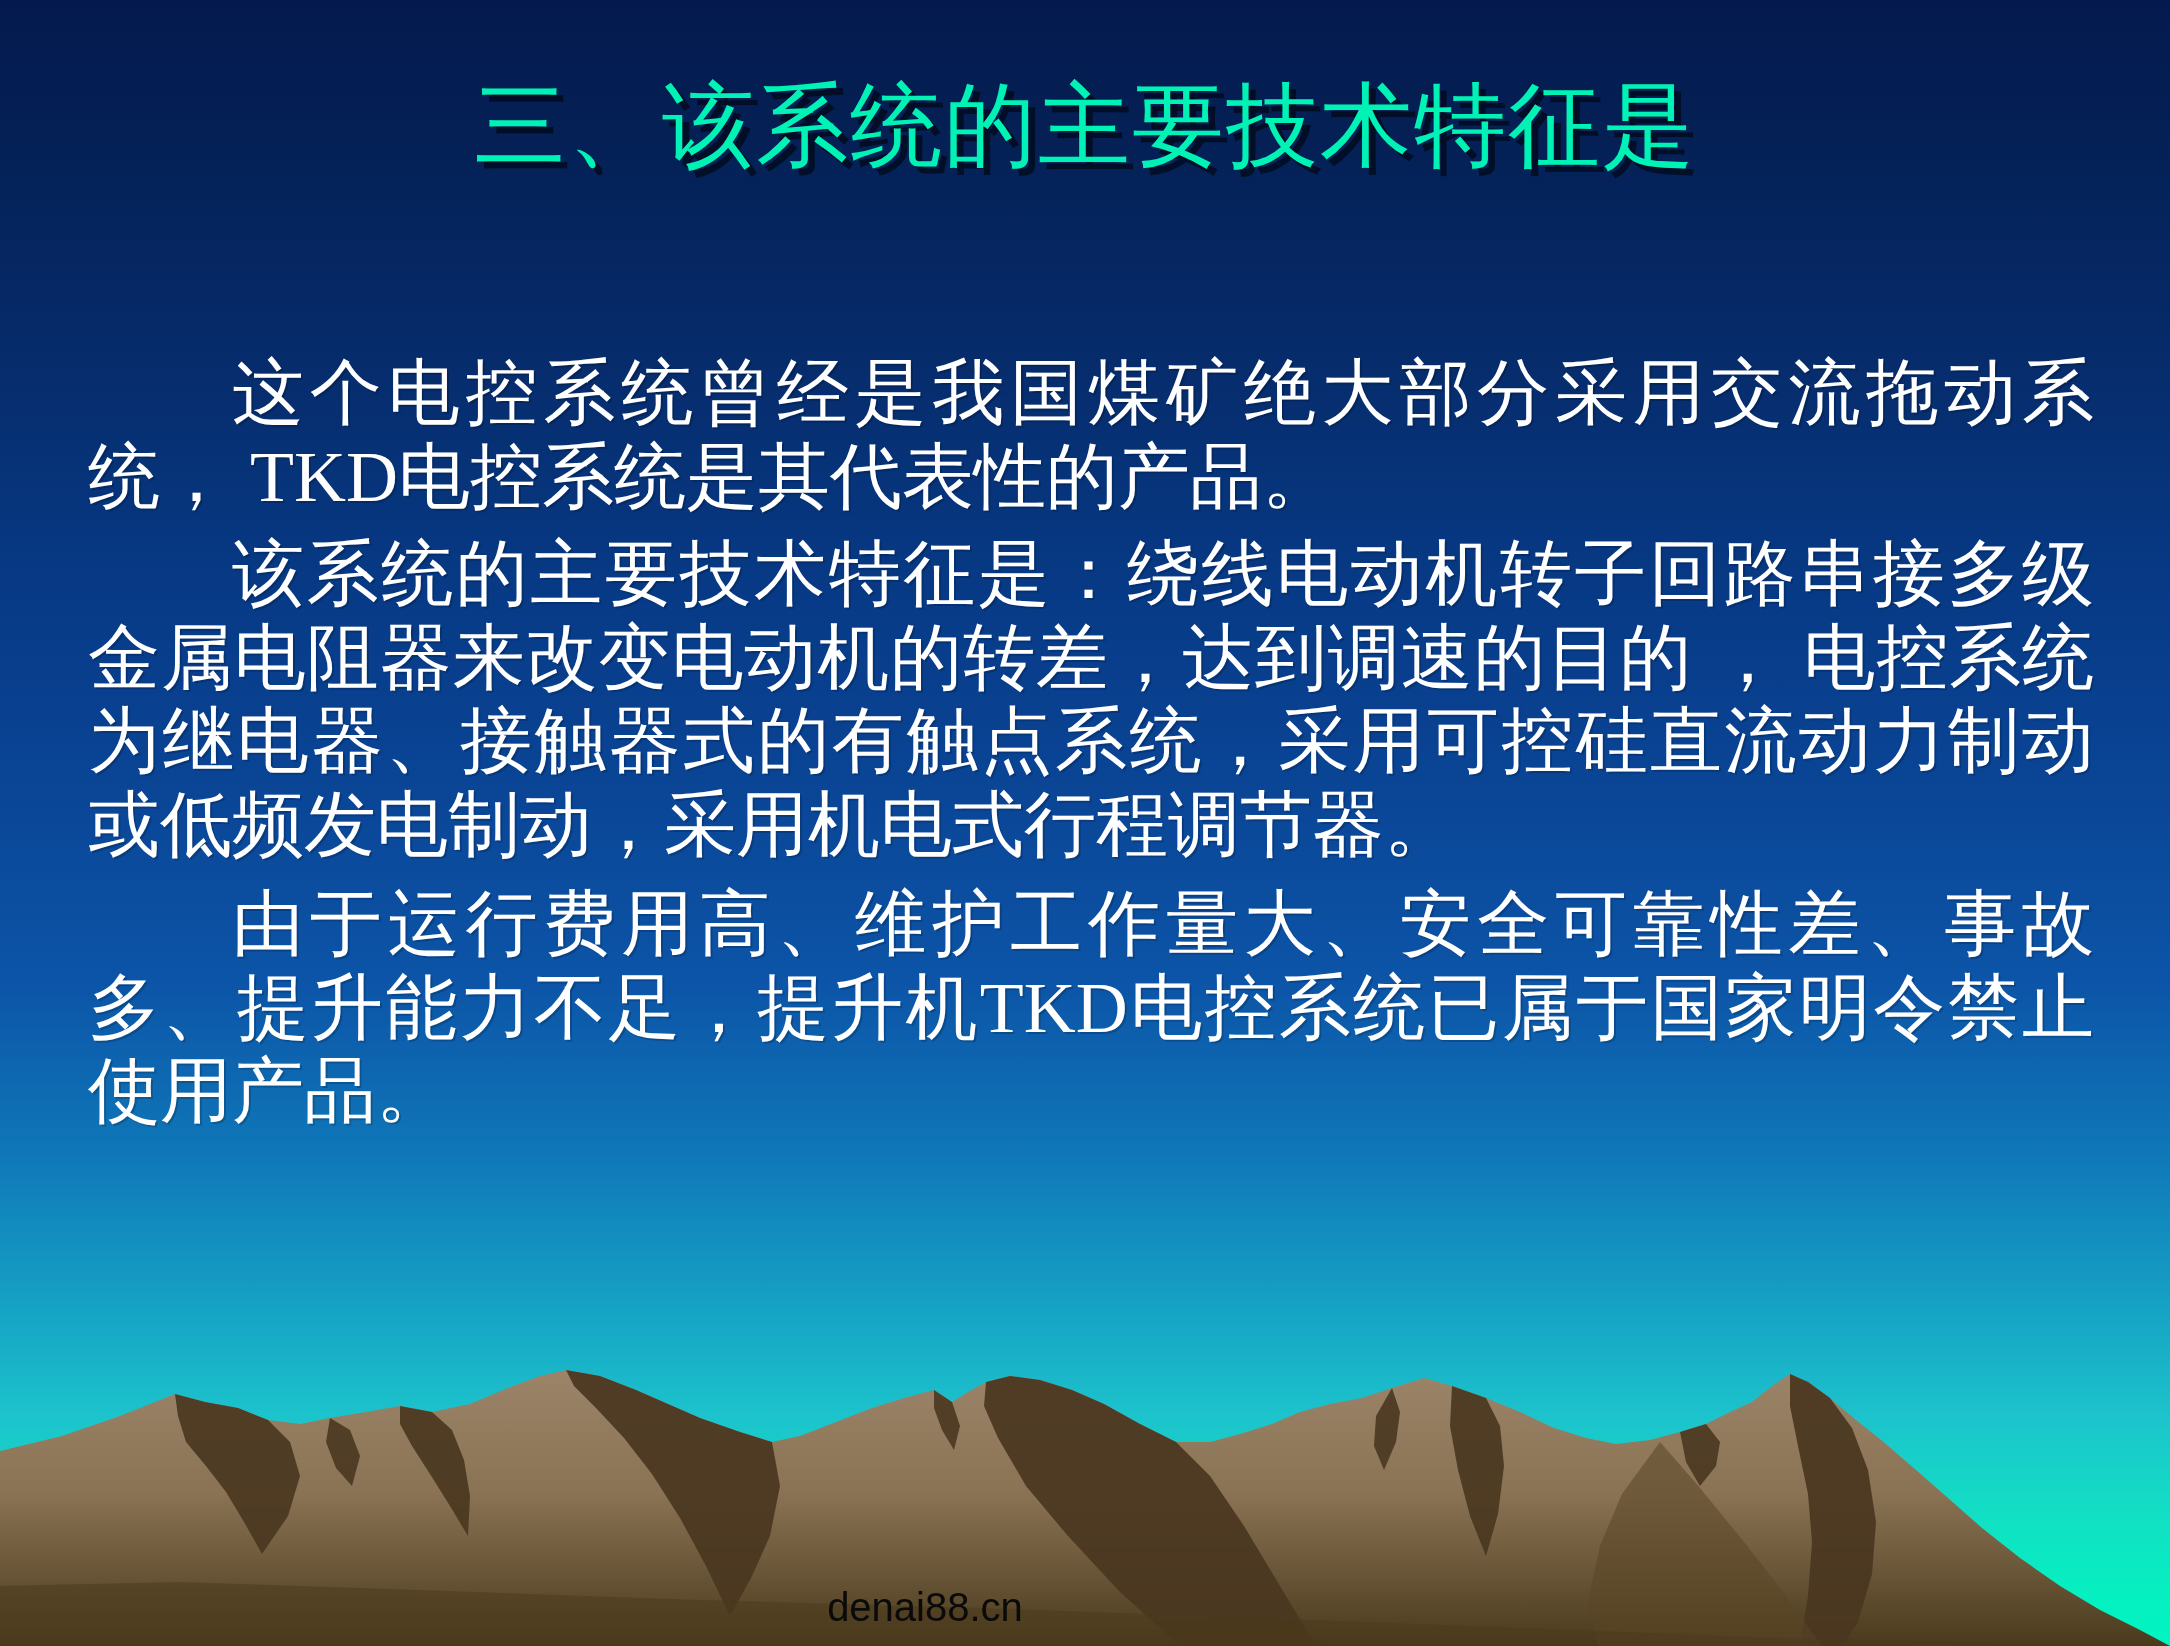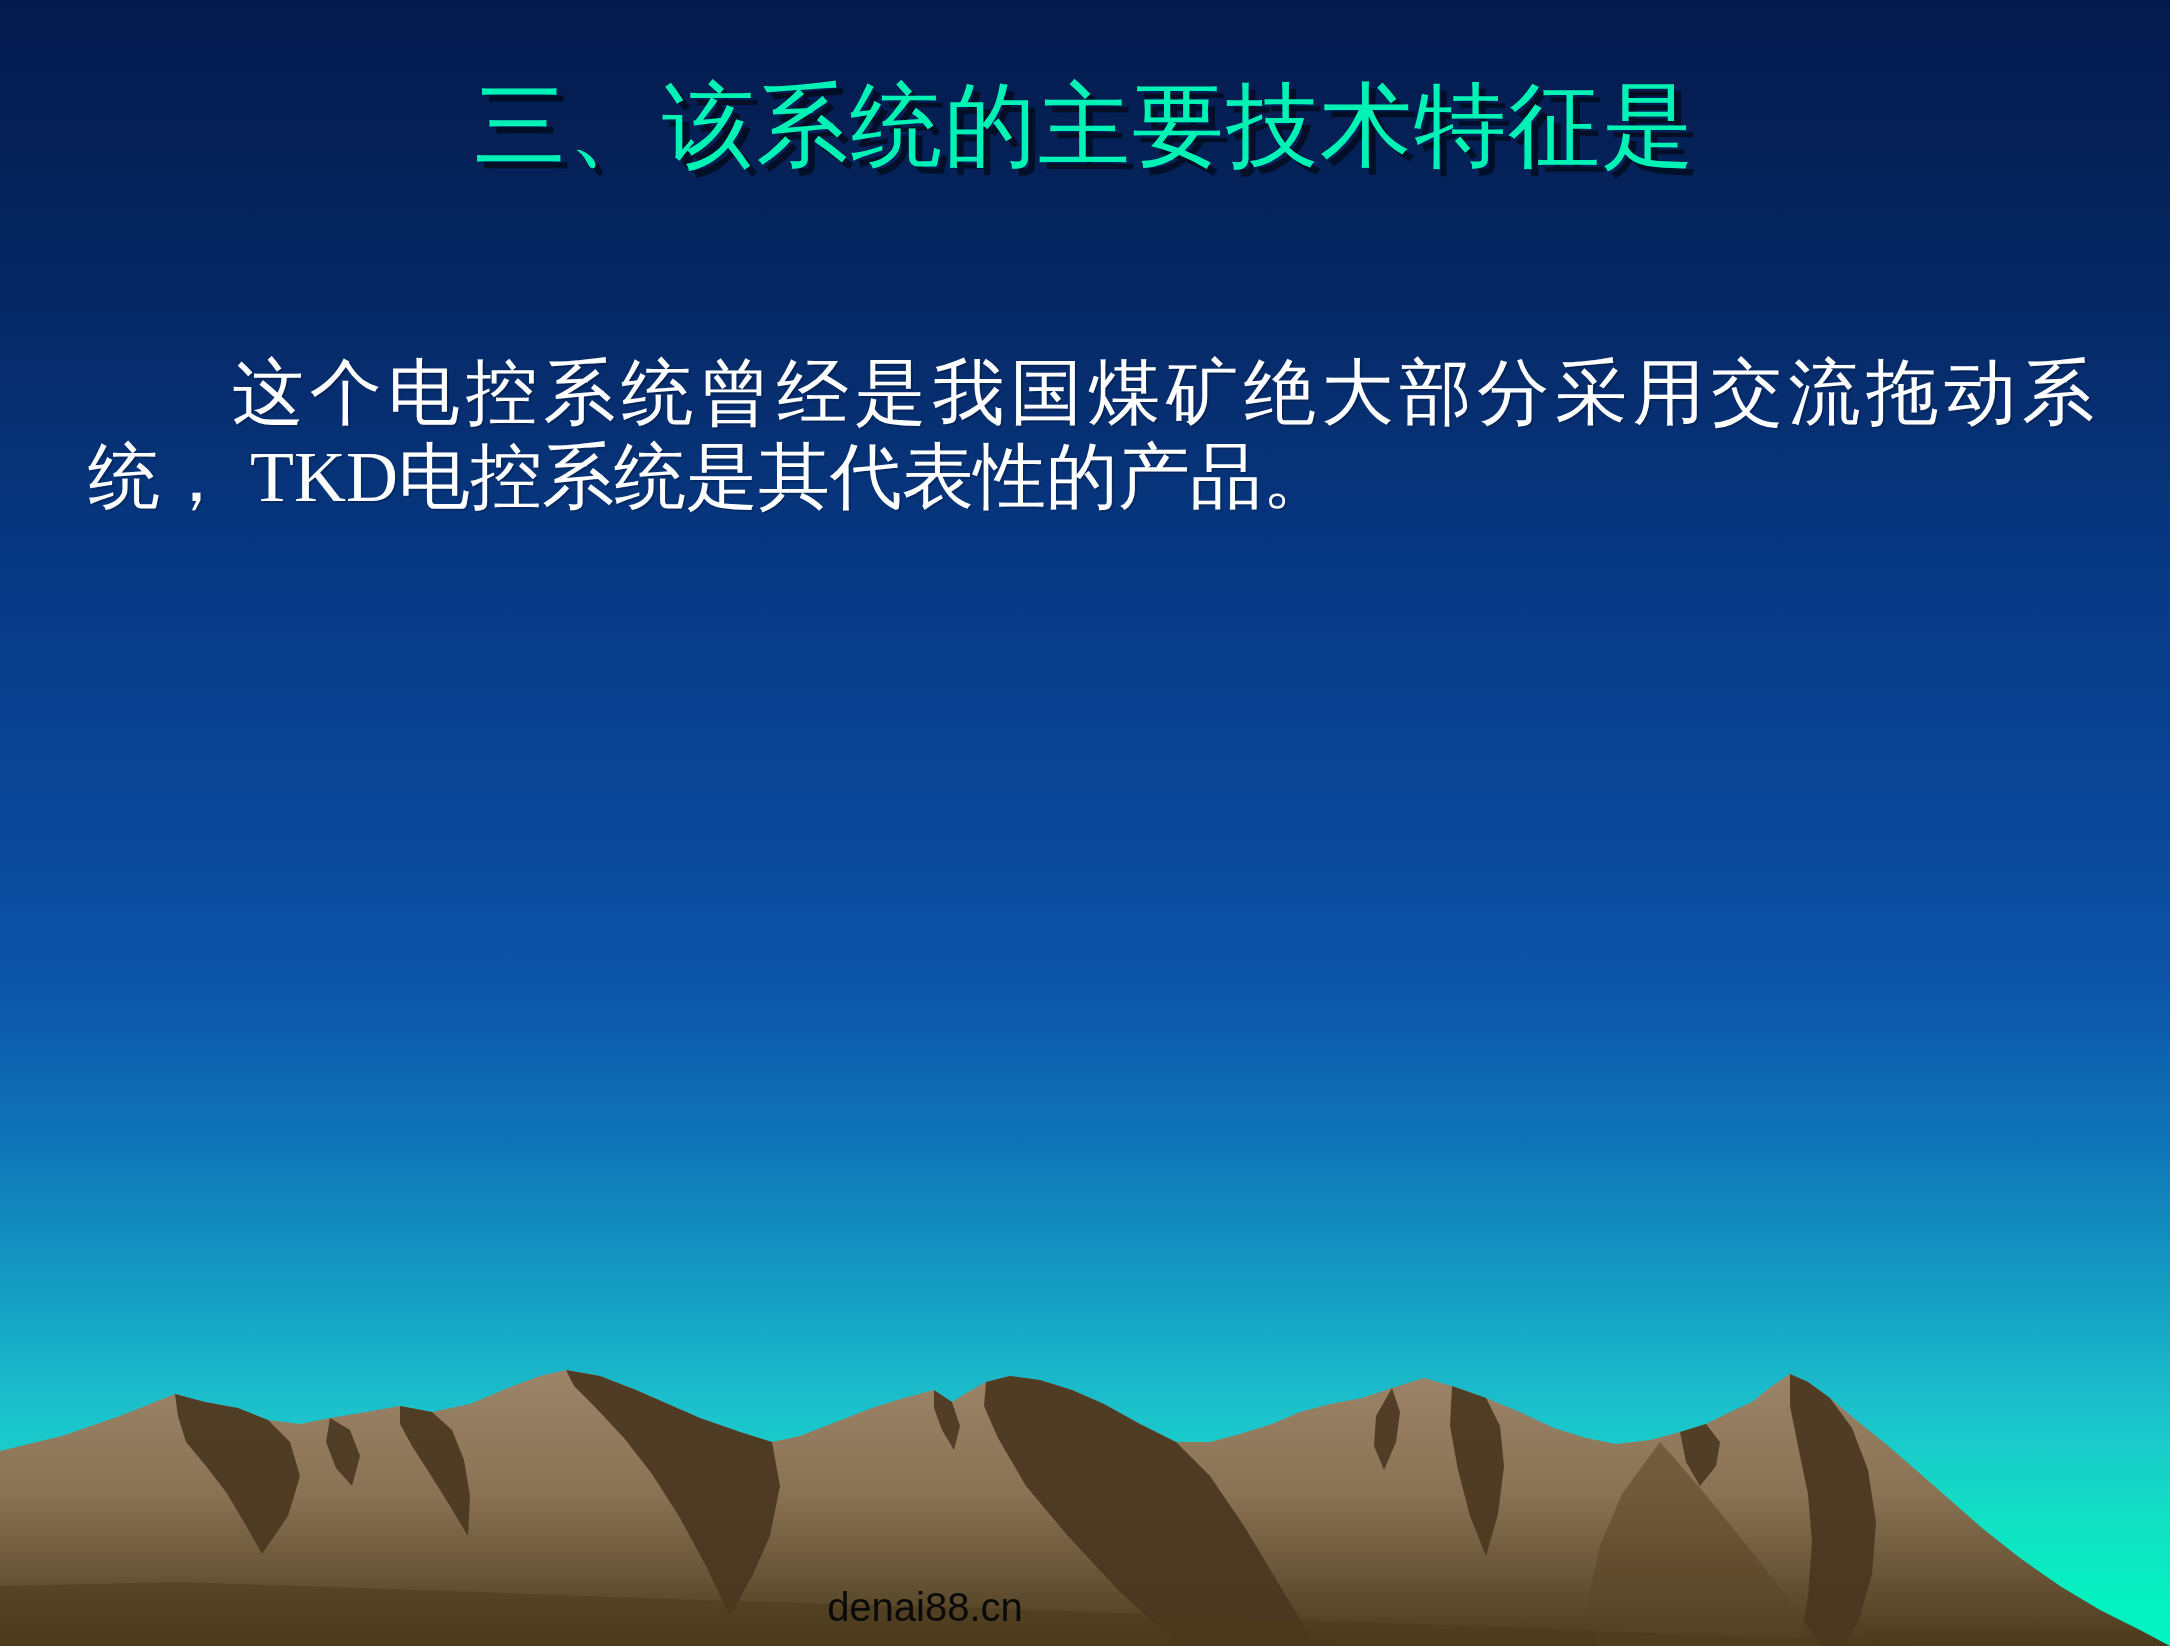--- a/index.html
+++ b/index.html
@@ -151,17 +151,19 @@
 
       <path d="M0,240 L180,236 L420,244 L700,254 L980,262 L1260,272 L1520,282
                L1780,292 L2040,298 L2170,300 L2170,300 L0,300 Z" fill="#4A3A1C" opacity="0.55"></path>
     </svg>
   </div>
 
   <div class="title">三、该系统的主要技术特征是</div>
 
   <div class="body-block">
     <p class="para p1">这个电控系统曾经是我国煤矿绝大部分采用交流拖动系统， TKD电控系统是其代表性的产品。</p>
+    <p class="para p2">该系统的主要技术特征是：绕线电动机转子回路串接多级金属电阻器来改变电动机的转差，达到调速的目的 ， 电控系统为继电器、接触器式的有触点系统，采用可控硅直流动力制动或低频发电制动，采用机电式行程调节器。</p>
+    <p class="para p3">由于运行费用高、维护工作量大、安全可靠性差、事故多、提升能力不足，提升机TKD电控系统已属于国家明令禁止使用产品。</p>
   </div>
 
   <div class="watermark">denai88.cn</div>
 
 </div>
 
 </body></html>

